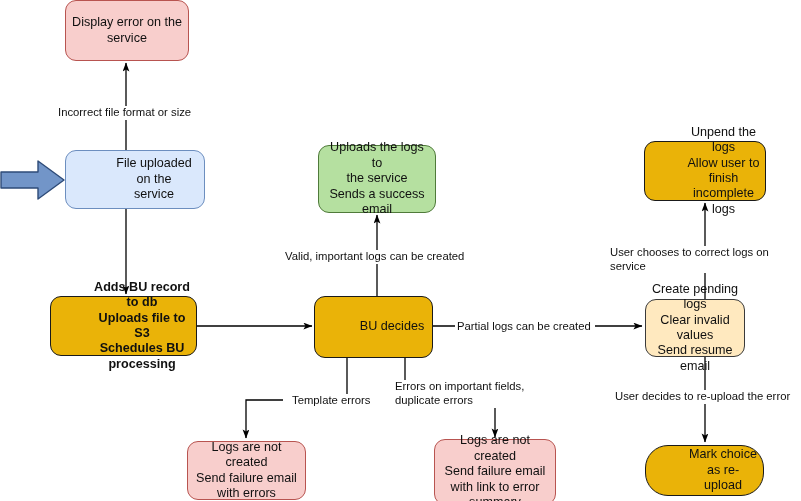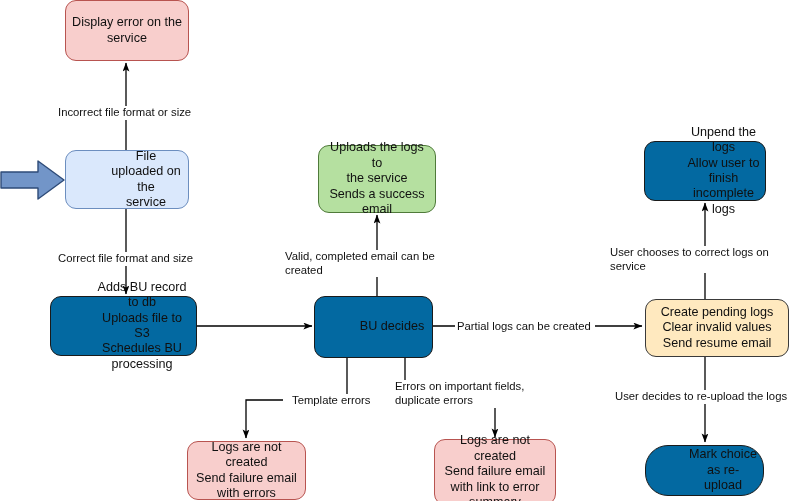--- a/index.html
+++ b/index.html
@@ -24,21 +24,21 @@
     line-height:15.4px;
     color:#101010;
     padding:2px 5px;
     background:#ffffff;
     white-space:pre-line;
   }
   .n-pink{background:#f8cecc;border-color:#b85450;}
   .n-blue{background:#dae8fc;border-color:#6c8ebf;}
   .n-green{background:#b5e0a0;border-color:#4f7a3a;}
   .n-yellow{background:#ffe9bf;border-color:#3a3a3a;}
-  .n-white{background:#0369a1;border-color:#1a1a1a;padding-left:42px;}
+  .n-white{background:#eab308;border-color:#1a1a1a;padding-left:42px;}
 
   .edge-label{
     position:absolute;
     font-size:11.3px;
     line-height:13.6px;
     color:#101010;
     background:#ffffff;
     white-space:pre-line;
     text-align:left;
     padding:0 2px;
@@ -83,64 +83,63 @@
     </g>
   </svg>
 
   <svg class="big-arrow" style="left:0px;top:158px;width:66px;height:44px;" viewBox="0 0 66 44">
     <path d="M1,14 L38,14 L38,3 L64,22 L38,41 L38,30 L1,30 Z" fill="#7295c8" stroke="#2e4b78" stroke-width="1.4" stroke-linejoin="round"></path>
   </svg>
 
   <div class="node n-pink" style="left:65px;top:0px;width:124px;height:61px;">Display error on the
 service</div>
 
-  <div class="node n-blue" style="left:65px;top:150px;width:124px;height:59px;padding-left:43px;">File uploaded on the
+  <div class="node n-blue" style="left:65px;top:150px;width:140px;height:59px;padding-left:43px;">File uploaded on the
 service</div>
 
-  <div class="node n-white" style="left:50px;top:296px;width:147px;height:60px;">Adds BU record to db
+  <div class="node n-white" style="left:50px;top:296px;width:147px;height:60px;font-weight:bold;">Adds BU record to db
 Uploads file to S3
 Schedules BU processing</div>
 
   <div class="node n-green" style="left:318px;top:145px;width:118px;height:68px;">Uploads the logs to
 the service
 Sends a success
 email</div>
 
   <div class="node n-white" style="left:314px;top:296px;width:119px;height:62px;">BU decides</div>
 
   <div class="node n-white" style="left:644px;top:141px;width:122px;height:60px;">Unpend the logs
 Allow user to finish
 incomplete logs</div>
 
-  <div class="node n-yellow" style="left:645px;top:299px;width:144px;height:58px;">Create pending logs
+  <div class="node n-yellow" style="left:645px;top:299px;width:100px;height:58px;">Create pending logs
 Clear invalid values
 Send resume email</div>
 
   <div class="node n-pink" style="left:187px;top:441px;width:119px;height:59px;">Logs are not created
 Send failure email
 with errors</div>
 
   <div class="node n-pink" style="left:434px;top:439px;width:122px;height:66px;">Logs are not created
 Send failure email
 with link to error
 summary</div>
 
   <div class="node n-white" style="left:645px;top:445px;width:119px;height:51px;border-radius:23px;">Mark choice as re-
 upload</div>
 
   <div class="edge-label" style="left:56px;top:106px;width:140px;">Incorrect file format or size</div>
 
-  <div class="edge-label" style="left:56px;top:252px;width:140px;">Correct file format and size</div>
 
-  <div class="edge-label" style="left:283px;top:250px;width:190px;">Valid, completed email can be created</div>
+  <div class="edge-label" style="left:283px;top:250px;width:190px;">Valid, important logs can be created</div>
 
   <div class="edge-label" style="left:455px;top:320px;width:140px;">Partial logs can be created</div>
 
   <div class="edge-label" style="left:608px;top:246px;width:196px;">User chooses to correct logs on service</div>
 
   <div class="edge-label" style="left:290px;top:394px;width:84px;">Template errors</div>
 
   <div class="edge-label" style="left:393px;top:380px;width:148px;">Errors on important fields,
 duplicate errors</div>
 
-  <div class="edge-label" style="left:613px;top:390px;width:185px;">User decides to re-upload the logs</div>
+  <div class="edge-label" style="left:613px;top:390px;width:185px;">User decides to re-upload the error</div>
 
 </div>
 
 </body></html>

